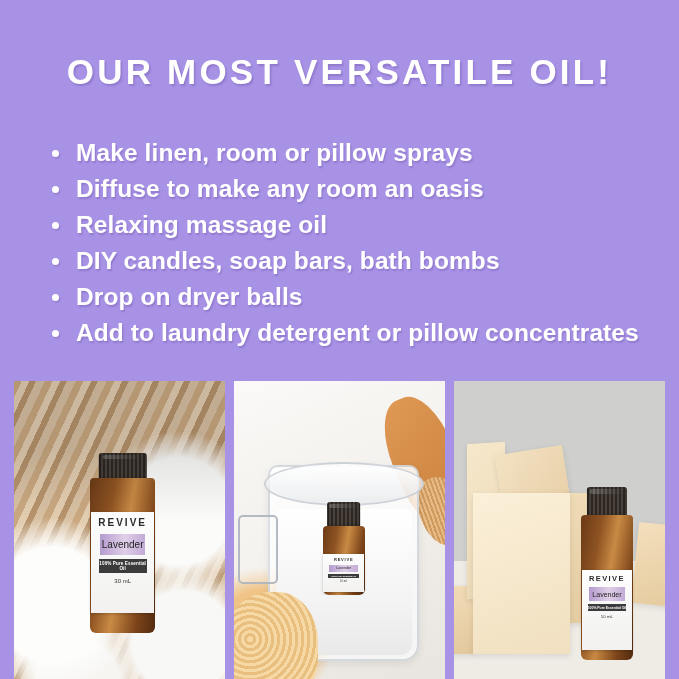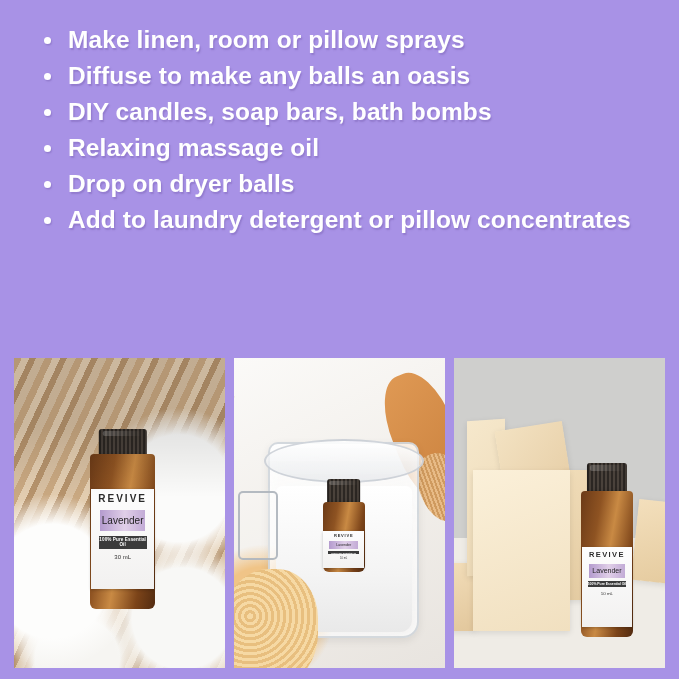--- a/index.html
+++ b/index.html
@@ -20,21 +20,21 @@
     letter-spacing:3.2px;
     line-height:1;
     padding-top:31px;
     text-shadow:1.5px 2px 2px rgba(110,85,165,.40);
     white-space:nowrap;
   }
 
   
   .bullets{
     list-style:none;
-    margin:0;
+    margin:8px;
     padding:22px 0 0 40px;
   }
   .bullets li{
     position:relative;
     color:#ffffff;
     font-size:24.5px;
     font-weight:bold;
     letter-spacing:.1px;
     line-height:36px;
     height:36px;
@@ -227,26 +227,27 @@
   .b3 .lbl-brand{font-size:7.5px;letter-spacing:1.4px;}
   .b3 .lbl-name{margin-top:9%;font-size:7px;padding:3.5px 0;}
   .b3 .lbl-pure{margin-top:6%;font-size:3.4px;padding:1.2px 0;}
   .b3 .lbl-size{margin-top:7%;font-size:4.4px;}
 </style>
 </head>
 <body>
 
 <div class="poster">
 
+  <h1 class="headline">OUR MOST VERSATILE OIL!</h1>
 
   <ul class="bullets">
     <li>Make linen, room or pillow sprays</li>
-    <li>Diffuse to make any balls an oasis</li>
+    <li>Diffuse to make any room an oasis</li>
+    <li>Relaxing massage oil</li>
     <li>DIY candles, soap bars, bath bombs</li>
-    <li>Relaxing massage oil</li>
     <li>Drop on dryer balls</li>
     <li>Add to laundry detergent or pillow concentrates</li>
   </ul>
 
   <div class="photos">
 
     <div class="photo p1">
       <div class="bottle b1">
         <div class="cap"></div>
         <div class="glass"></div>

